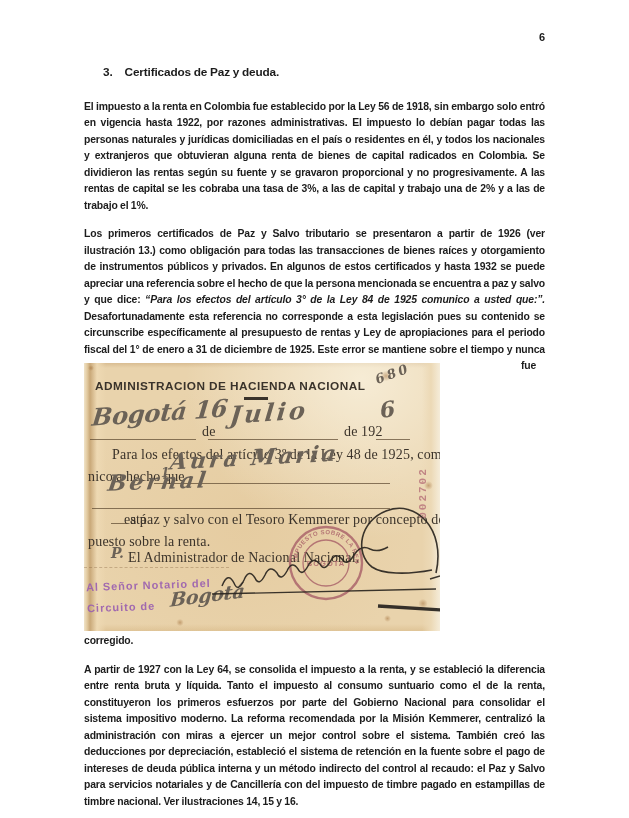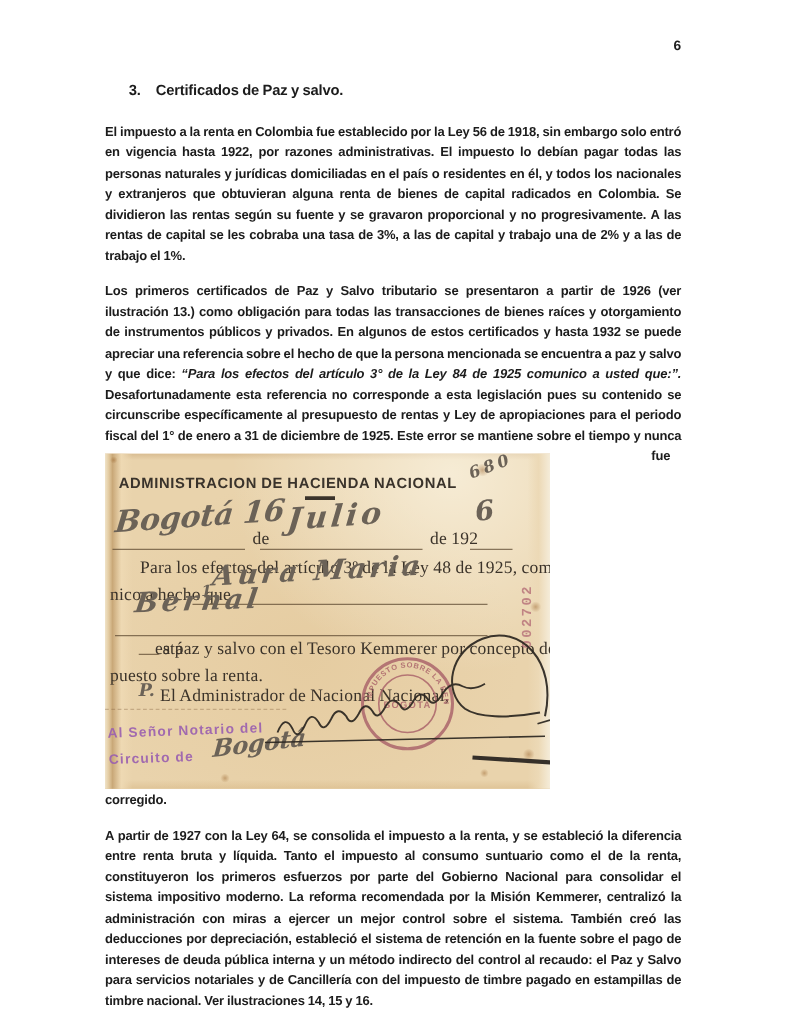--- a/index.html
+++ b/index.html
@@ -84,21 +84,21 @@
 </style>
 </head>
 <body>
 
 <div class="page">
   <div class="page-number">6</div>
 
   <div class="content">
 
     <div class="heading">
-      <span class="h-num">3.</span><span class="h-text">Certificados de Paz y salvo.</span>
+      <span class="h-num">3.</span><span class="h-text">Certificados de Paz y deuda.</span>
     </div>
 
     <div class="para first">El impuesto a la renta en Colombia fue establecido por la Ley 56 de 1918, sin embargo solo entró en vigencia hasta 1922, por razones administrativas. El impuesto lo debían pagar todas las personas naturales y jurídicas domiciliadas en el país o residentes en él, y todos los nacionales y extranjeros que obtuvieran alguna renta de bienes de capital radicados en Colombia. Se dividieron las rentas según su fuente y se gravaron proporcional y no progresivamente. A las rentas de capital se les cobraba una tasa de 3%, a las de capital y trabajo una de 2% y a las de trabajo el 1%.</div>
 
     <div class="para">
       <span>Los primeros certificados de Paz y Salvo tributario se presentaron a partir de 1926 (ver ilustración 13.) como obligación para todas las transacciones de bienes raíces y otorgamiento de instrumentos públicos y privados. En algunos de estos certificados y hasta 1932 se puede apreciar una referencia sobre el hecho de que la persona mencionada se encuentra a paz y salvo y que dice: </span><span class="q">“Para los efectos del artículo 3° de la Ley 84 de 1925 comunico a usted que:”.</span><span> Desafortunadamente esta referencia no corresponde a esta legislación pues su contenido se circunscribe específicamente al presupuesto de rentas y Ley de apropiaciones para el periodo fiscal del 1° de enero a 31 de diciembre de 1925. Este error se mantiene sobre el tiempo y nunca </span>
 
       
       <div class="figure">
         <div class="cert">

